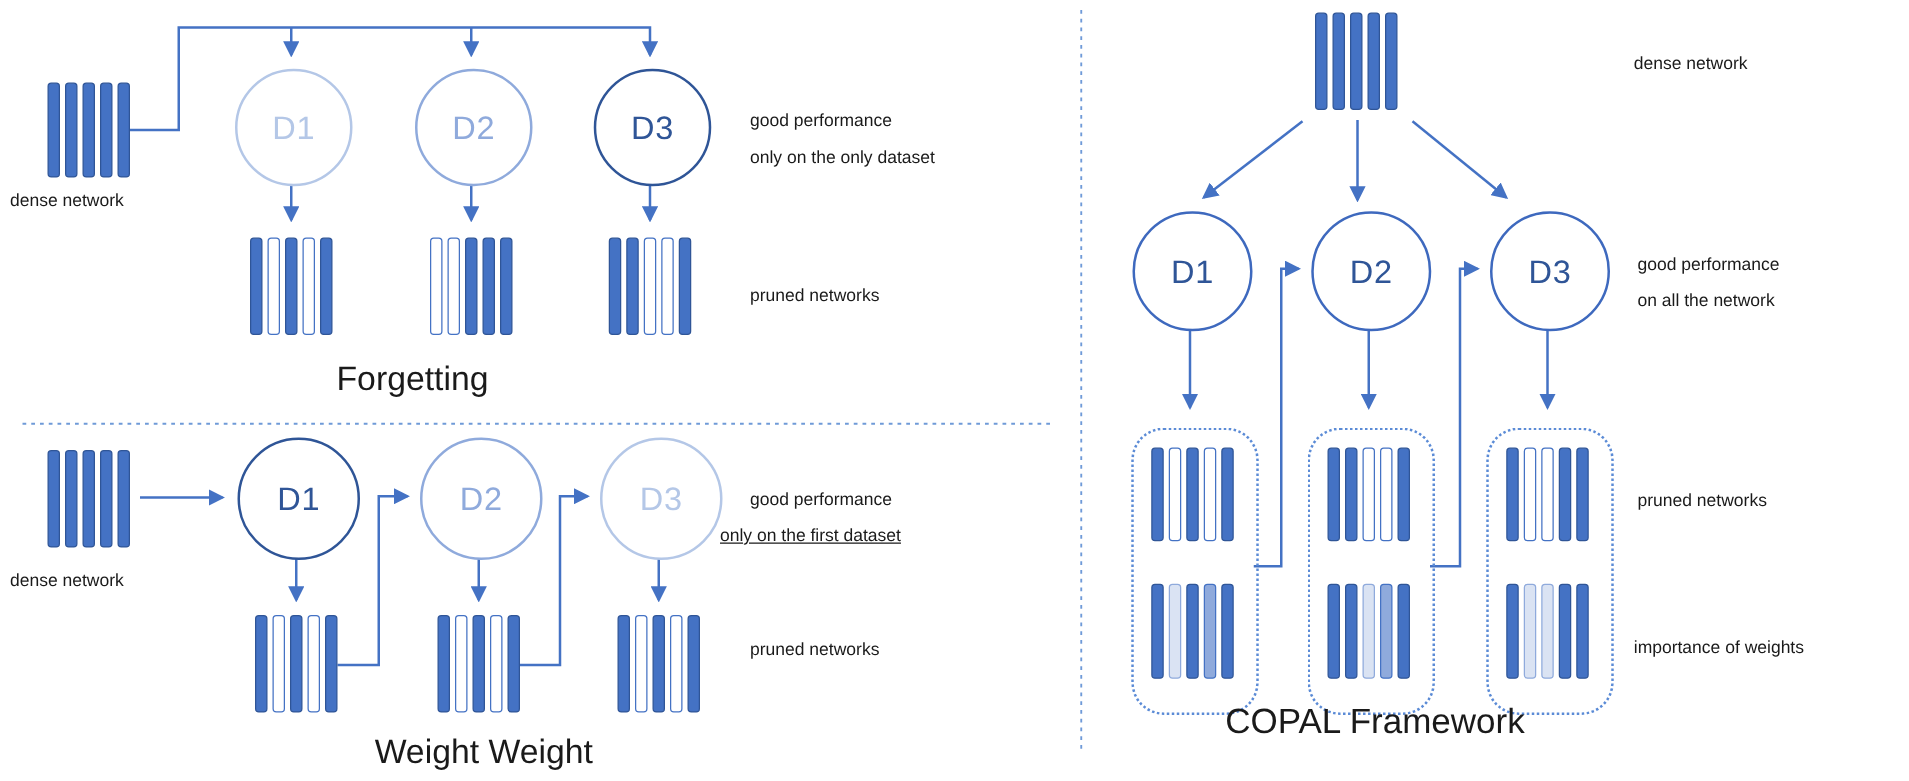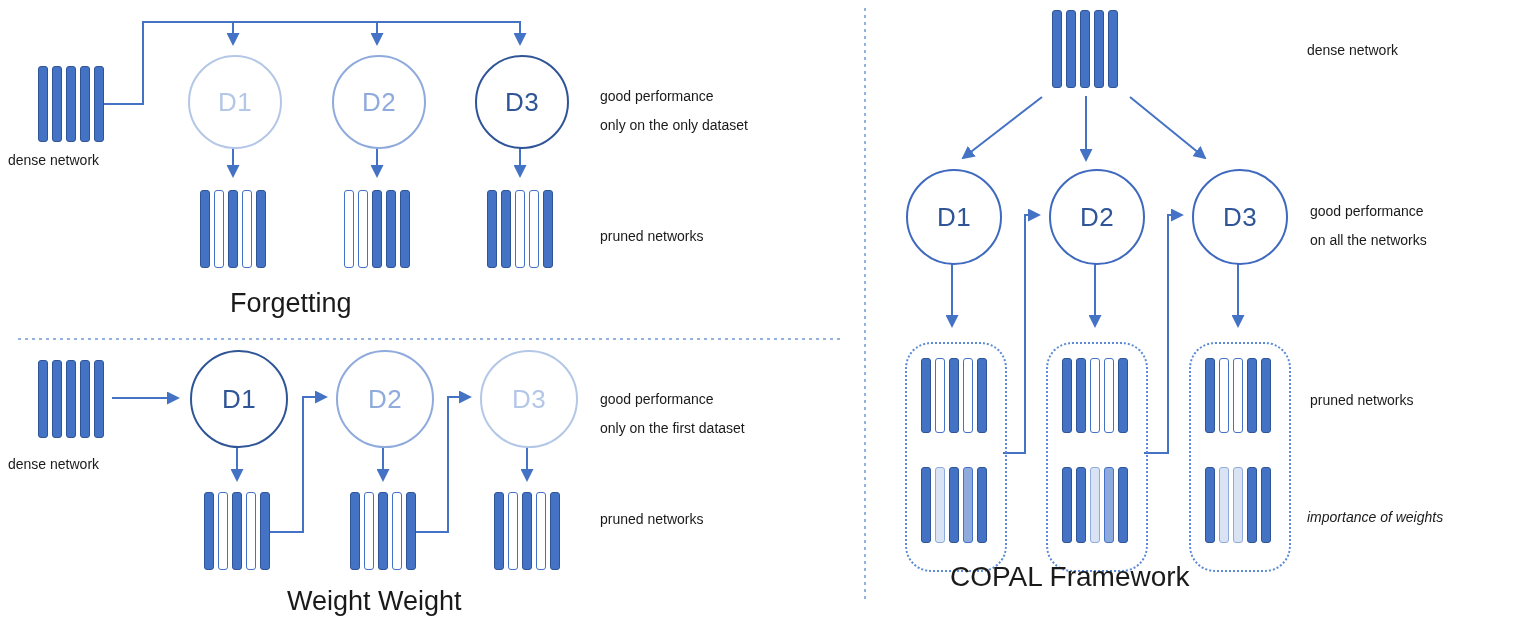--- a/index.html
+++ b/index.html
@@ -20,21 +20,21 @@
   .c-medium{border-color:var(--circle-medium,#8faadc);color:var(--circle-medium,#8faadc);}
   .c-dark{border-color:var(--circle-dark,#2f5597);color:var(--circle-dark,#2f5597);border-width:2.5px;}
   .c-copal{border-color:var(--circle-copal,#3e69be);color:var(--circle-dark,#2f5597);}
   .bars{position:absolute;display:flex;gap:4px;}
   .bar{width:10px;height:100%;border-radius:3px;border:1.5px solid;box-sizing:border-box;}
   .bar.solid{background:var(--bar-dark,#4472c4);border-color:var(--bar-stroke,#2f5597);}
   .bar.hollow{background:#ffffff;border-color:var(--line,#4472c4);}
   .bar.xlight{background:var(--xlight,#dae3f3);border-color:var(--medium,#8faadc);}
   .bar.medium{background:var(--medium,#8faadc);border-color:var(--line,#4472c4);}
   .lbl{position:absolute;font-size:14px;line-height:29px;white-space:nowrap;}
-  .title{position:absolute;font-size:27px;text-align:left;white-space:nowrap;}
+  .title{position:absolute;font-size:27px;text-align:center;white-space:nowrap;}
   .dbox{
     position:absolute;border:2px dotted var(--box-border,#5b8bd6);
     border-radius:26px;background:transparent;
   }
 </style>
 </head>
 <body>
 
 <div id="canvas">
 
@@ -157,21 +157,21 @@
       </div>
     <div class="bars" style="left:494px;top:492px;height:78px;">
         <div class="bar solid"></div>
         <div class="bar hollow"></div>
         <div class="bar solid"></div>
         <div class="bar hollow"></div>
         <div class="bar solid"></div>
       </div>
 
     <div class="lbl" style="left:600px;top:385px;">good performance</div>
-    <div class="lbl" style="left:600px;top:414px;">only on the first dataset</div>
+    <div class="lbl" style="left:576px;top:414px;text-decoration:underline;">only on the first dataset</div>
     <div class="lbl" style="left:600px;top:505px;">pruned networks</div>
 
     <div class="title" style="left:287px;top:586px;width:200px;">Weight Weight</div>
   </div>
 
   <div>
     <div class="bars" style="left:1052px;top:10px;height:78px;">
         <div class="bar solid"></div>
         <div class="bar solid"></div>
         <div class="bar solid"></div>
@@ -232,20 +232,20 @@
       </div>
     <div class="bars" style="left:1205px;top:467px;height:76px;">
         <div class="bar solid"></div>
         <div class="bar xlight"></div>
         <div class="bar xlight"></div>
         <div class="bar solid"></div>
         <div class="bar solid"></div>
       </div>
 
     <div class="lbl" style="left:1310px;top:197px;">good performance</div>
-    <div class="lbl" style="left:1310px;top:226px;">on all the networks</div>
+    <div class="lbl" style="left:1310px;top:226px;">on all the network</div>
     <div class="lbl" style="left:1310px;top:386px;">pruned networks</div>
-    <div class="lbl" style="left:1307px;top:503px;font-style:italic;">importance of weights</div>
+    <div class="lbl" style="left:1307px;top:503px;">importance of weights</div>
 
     <div class="title" style="left:950px;top:561px;width:300px;font-size:28px;">COPAL Framework</div>
   </div>
 
 </div>
 
 </body></html>

